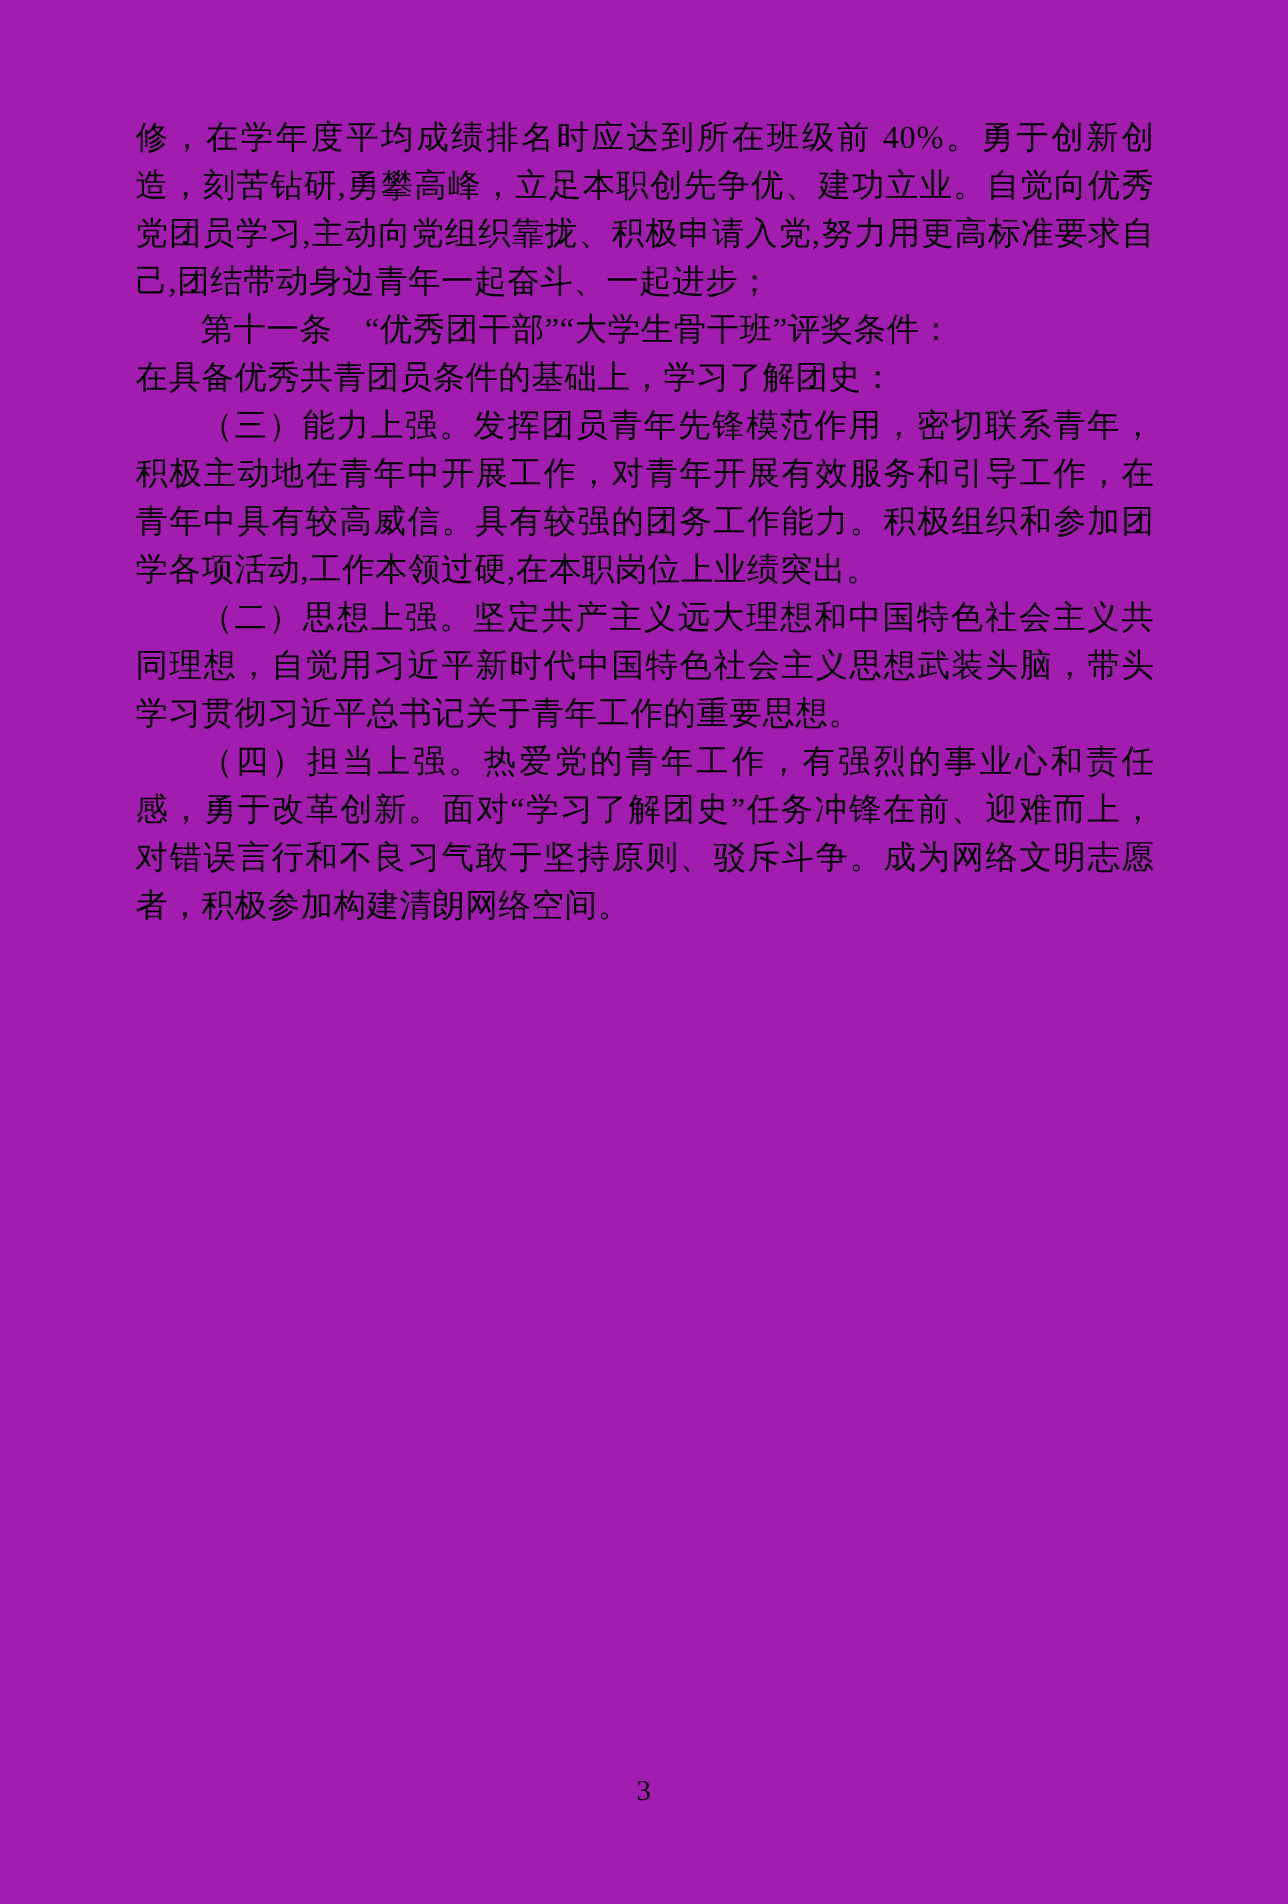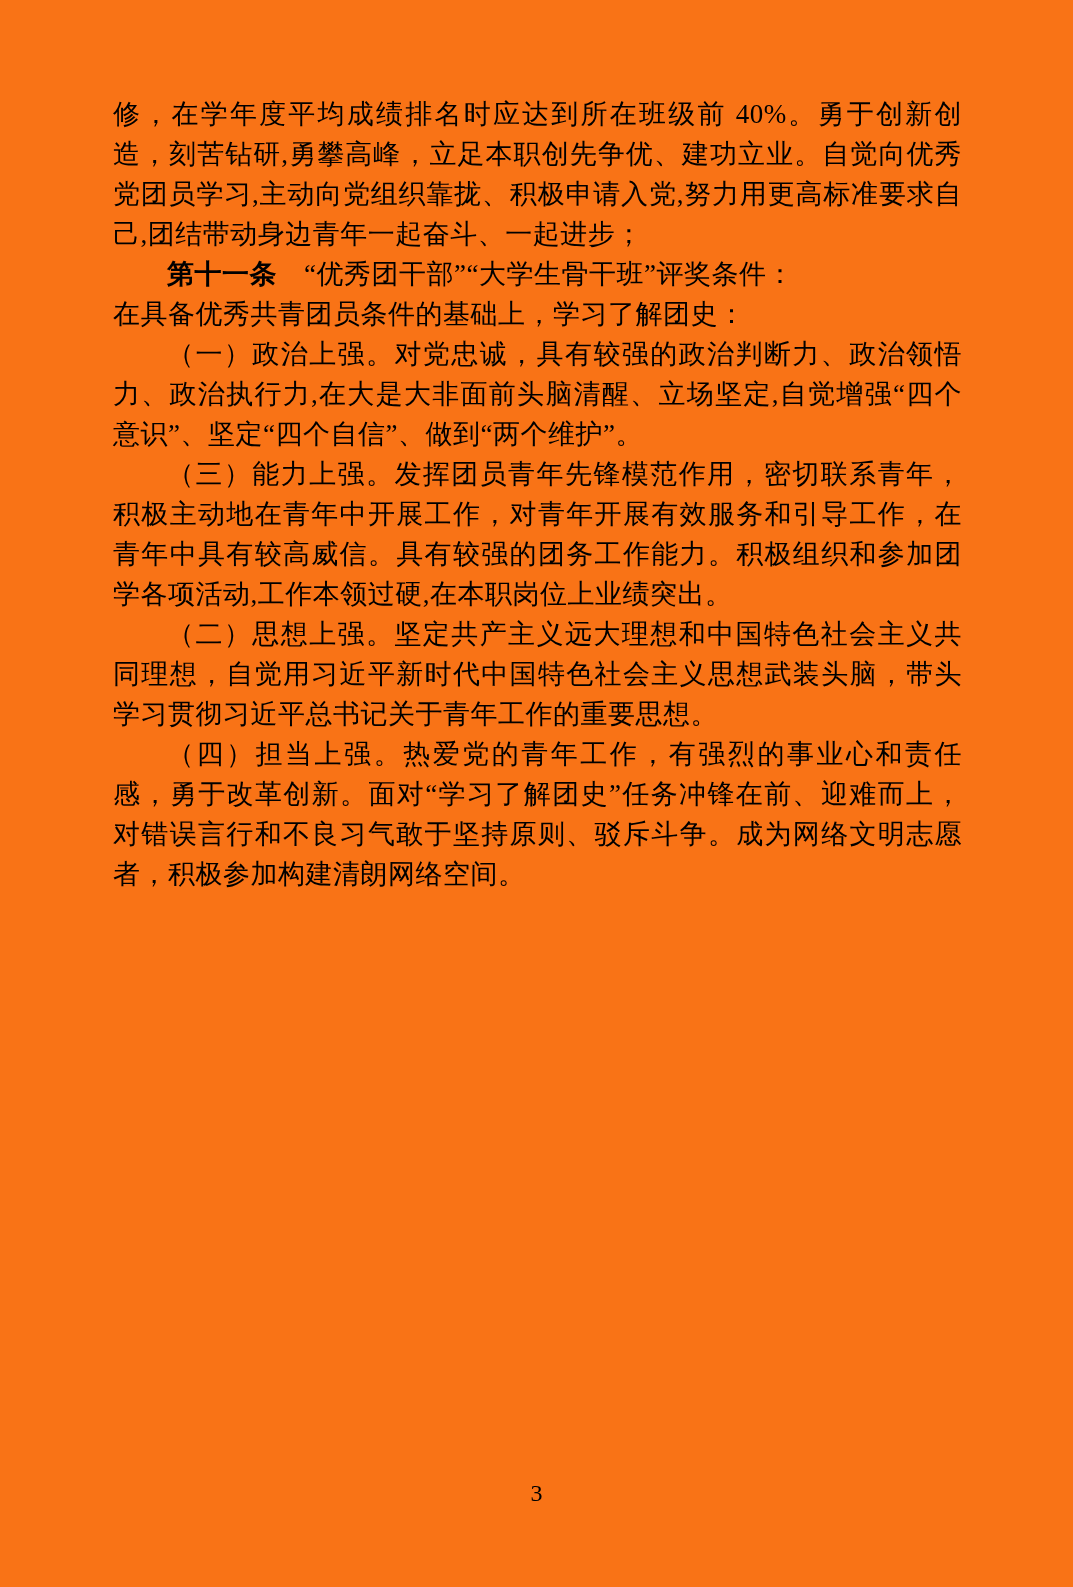--- a/index.html
+++ b/index.html
@@ -4,21 +4,21 @@
 <style>
   html, body {
     margin: 0;
     padding: 0;
     background: #ffffff;
   }
   .page {
     position: relative;
     width: 1073px;
     height: 1587px;
-    background: #f97316;
+    background: #a21caf;
     color: #000000;
     font-family: "Liberation Serif", "DejaVu Serif", serif;
     overflow: hidden;
   }
   .content {
     position: absolute;
     left: 113px;
     top: 94px;
     width: 849px;
     font-size: 27px;
@@ -27,42 +27,41 @@
     letter-spacing: 0.5px;
   }
   .content p {
     margin: 0;
     padding: 0;
   }
   .content p.indent {
     text-indent: 2em;
   }
   .clause-bold {
-    font-weight: bold;
+    font-weight: normal;
     margin-right: 1em;
   }
   .footer {
     position: absolute;
     left: 0;
     top: 1478px;
     width: 100%;
     text-align: center;
     font-size: 24px;
     line-height: 30px;
   }
 </style>
 </head>
 <body>
 
 <div class="page">
   <div class="content" id="paragraph-container">
       <p class=""><span>修，在学年度平均成绩排名时应达到所在班级前 40%。勇于创新创造，刻苦钻研,勇攀高峰，立足本职创先争优、建功立业。自觉向优秀党团员学习,主动向党组织靠拢、积极申请入党,努力用更高标准要求自己,团结带动身边青年一起奋斗、一起进步；</span></p>
       <p class="indent"><b class="clause-bold">第十一条</b><span>“优秀团干部”“大学生骨干班”评奖条件：</span></p>
       <p class=""><span>在具备优秀共青团员条件的基础上，学习了解团史：</span></p>
-      <p class="indent"><span>（一）政治上强。对党忠诚，具有较强的政治判断力、政治领悟力、政治执行力,在大是大非面前头脑清醒、立场坚定,自觉增强“四个意识”、坚定“四个自信”、做到“两个维护”。</span></p>
       <p class="indent"><span>（三）能力上强。发挥团员青年先锋模范作用，密切联系青年，积极主动地在青年中开展工作，对青年开展有效服务和引导工作，在青年中具有较高威信。具有较强的团务工作能力。积极组织和参加团学各项活动,工作本领过硬,在本职岗位上业绩突出。</span></p>
       <p class="indent"><span>（二）思想上强。坚定共产主义远大理想和中国特色社会主义共同理想，自觉用习近平新时代中国特色社会主义思想武装头脑，带头学习贯彻习近平总书记关于青年工作的重要思想。</span></p>
       <p class="indent"><span>（四）担当上强。热爱党的青年工作，有强烈的事业心和责任感，勇于改革创新。面对“学习了解团史”任务冲锋在前、迎难而上，对错误言行和不良习气敢于坚持原则、驳斥斗争。成为网络文明志愿者，积极参加构建清朗网络空间。</span></p>
     </div>
   <div class="footer">
     <span>3</span>
   </div>
 </div>
 
 </body></html>

